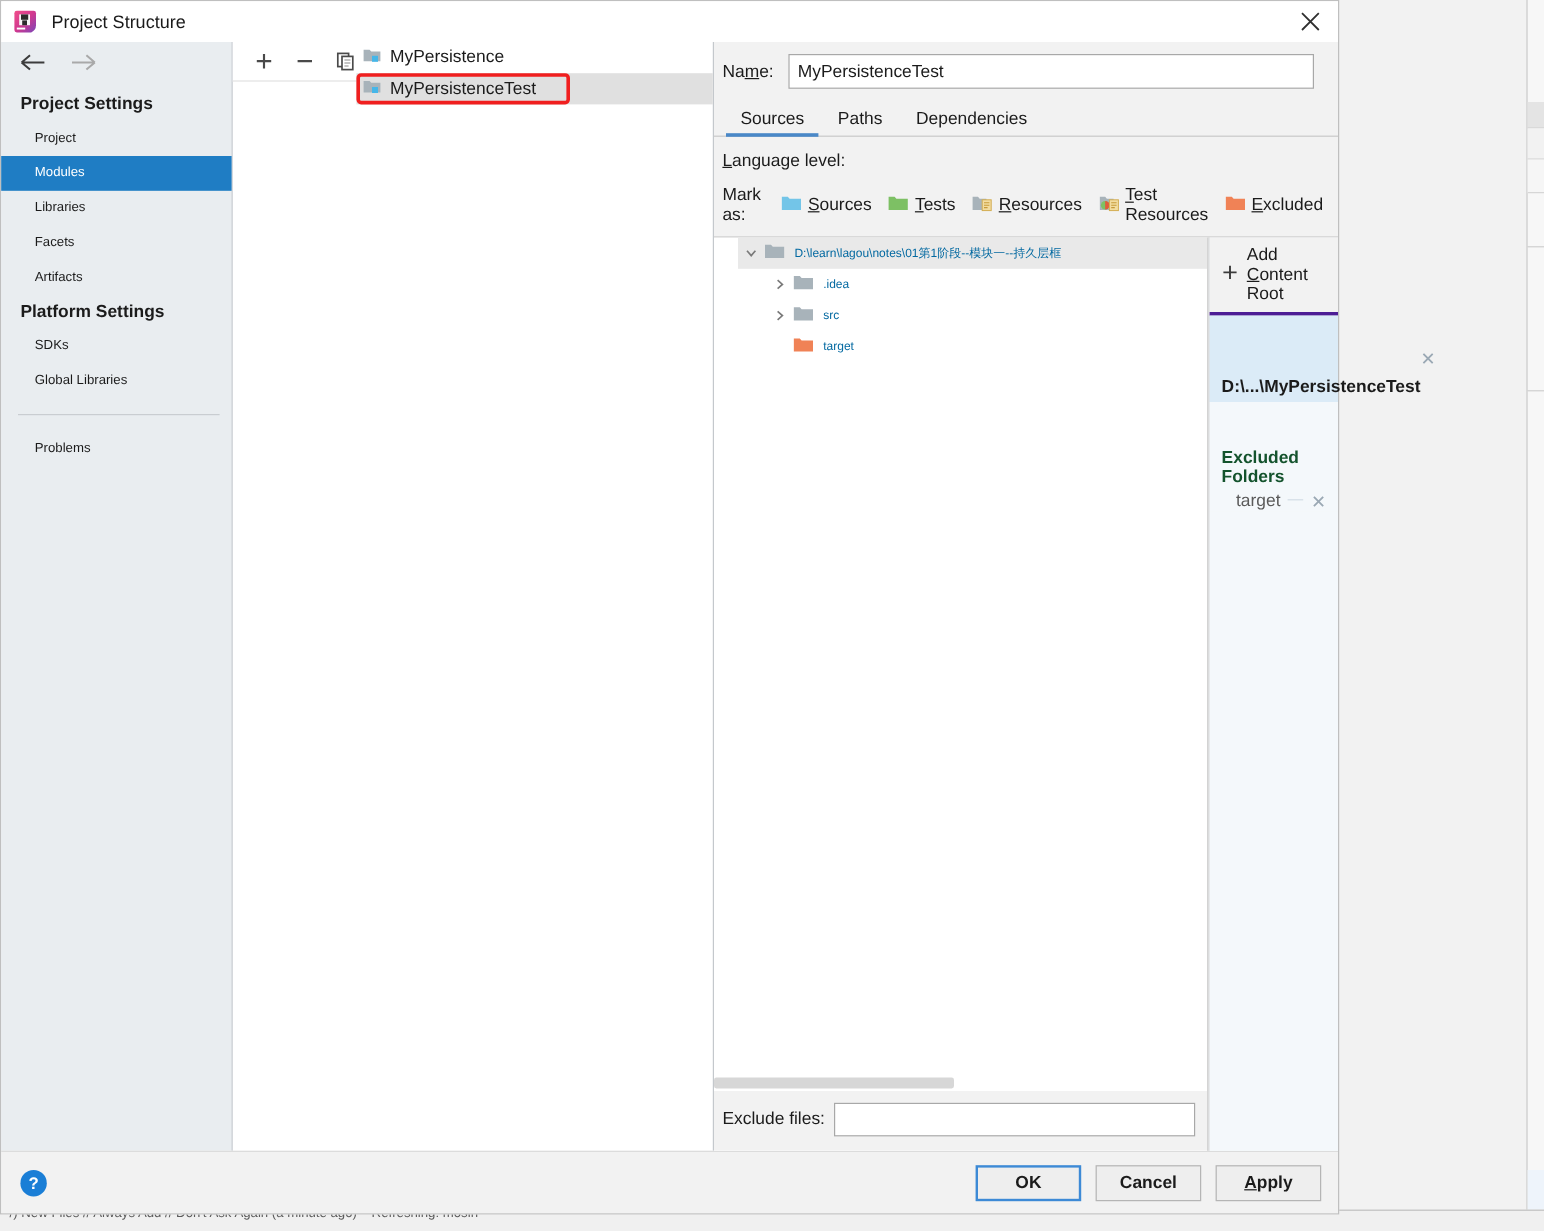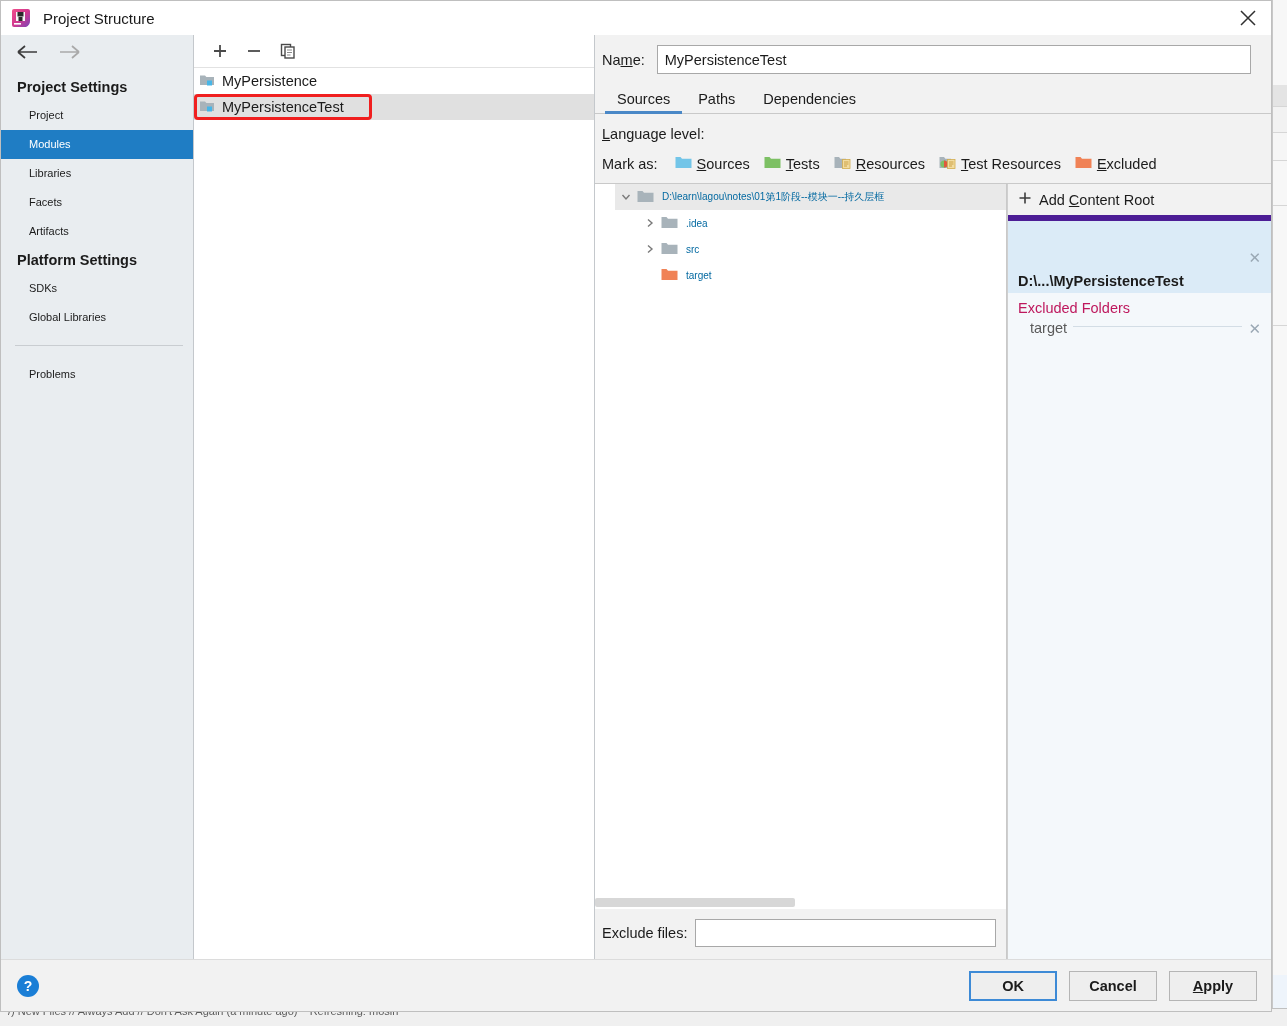--- a/index.html
+++ b/index.html
@@ -25,21 +25,21 @@
     position: absolute; left: 0; bottom: 0; width: 1287px; height: 18px;
     background: #f0f0f0; border-top: 1px solid #c0c0c0;
     font-size: 11px; color: #5a5a5a; line-height: 18px;
     white-space: nowrap; overflow: hidden;
   }
   #bg-bottom-strip .clip { position:absolute; top:-7px; left:8px; }
 
   
   #dialog {
     position: absolute; left: 0; top: 0;
-    width: 1272px; height: 1012px;
+    width: 1116px; height: 1012px;
     background: #f2f2f2;
     border: 1px solid #bfbfbf;
     display: flex; flex-direction: column;
   }
 
   
   #titlebar {
     height: 34px; min-height: 34px;
     background: #ffffff;
     display: flex; align-items: center;
@@ -90,21 +90,21 @@
   .nav-item.selected { background: #1f7dc4; color: #ffffff; }
   #sidebar-divider {
     height: 1px; background: #c9cdd1; margin: 13px 10px 0 14px;
   }
 
   
   #module-pane {
     width: 401px; min-width: 401px;
     background: #ffffff;
     border-right: 1px solid #c4c8cc;
-    display: flex; flex-direction: column;
+    display: flex; flex-direction: row;
   }
   #module-toolbar {
     height: 33px; display: flex; align-items: center; gap: 16px;
     padding-left: 17px;
     background: #ffffff;
     border-bottom: 1px solid #e2e2e2;
   }
   #module-toolbar .tb-btn { cursor: pointer; line-height: 0; }
   #module-list { flex: 1; position: relative; }
   .module-row {
@@ -228,33 +228,34 @@
     flex: 1; min-width: 0;
     background: #f4f8fb;
     display: flex; flex-direction: column;
     border-left: 1px solid #cfcfcf;
   }
   #add-root-btn {
     display: flex; align-items: center; gap: 7px;
     padding: 7px 0 7px 10px;
     font-size: 14.5px; color: #1b1b1b; cursor: pointer;
     background: #f2f2f2;
-    border-bottom: 6px solid #4c1d95;
+    border-bottom: 3px solid #4c1d95;
   }
   #add-root-btn u { text-decoration: underline; }
   .root-entry {
     display: flex; align-items: center; justify-content: space-between;
     background: #dbebf7; padding: 4px 10px 4px 10px;
   }
   .root-entry .path { font-size: 14.5px; font-weight: bold; color: #1b1b1b; margin-top: 48px; }
   .x-icon { color: #9aa8b4; font-size: 15px; cursor: pointer; line-height: 1; }
   #excluded-section { background: #f4f8fb; padding: 7px 10px 0 10px; }
   #excluded-title {
-    font-size: 14.5px; font-weight: normal; color: #be185d;
+    font-size: 14.5px; font-weight: bold; color: #14532d;
     margin-bottom: 4px;
+    margin-top: 32px;
   }
   .excl-row { display: flex; align-items: center; gap: 6px; padding-left: 12px; }
   .excl-row .name { font-size: 14.5px; color: #5a5a5a; }
   .excl-row .dashline { flex: 1; border-bottom: 1px solid #d3dde5; height: 1px; margin-bottom: 3px; }
   #roots-filler { flex: 1; background: #f4f8fb; }
 
   
   #footer {
     height: 52px; min-height: 52px;
     background: #f2f2f2;

